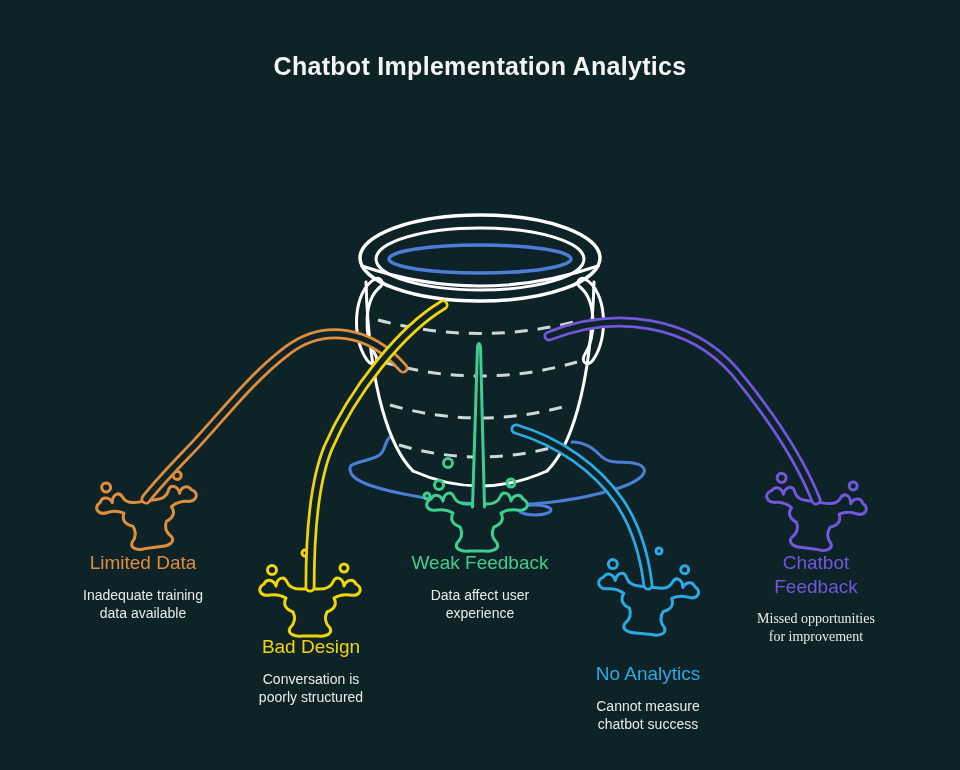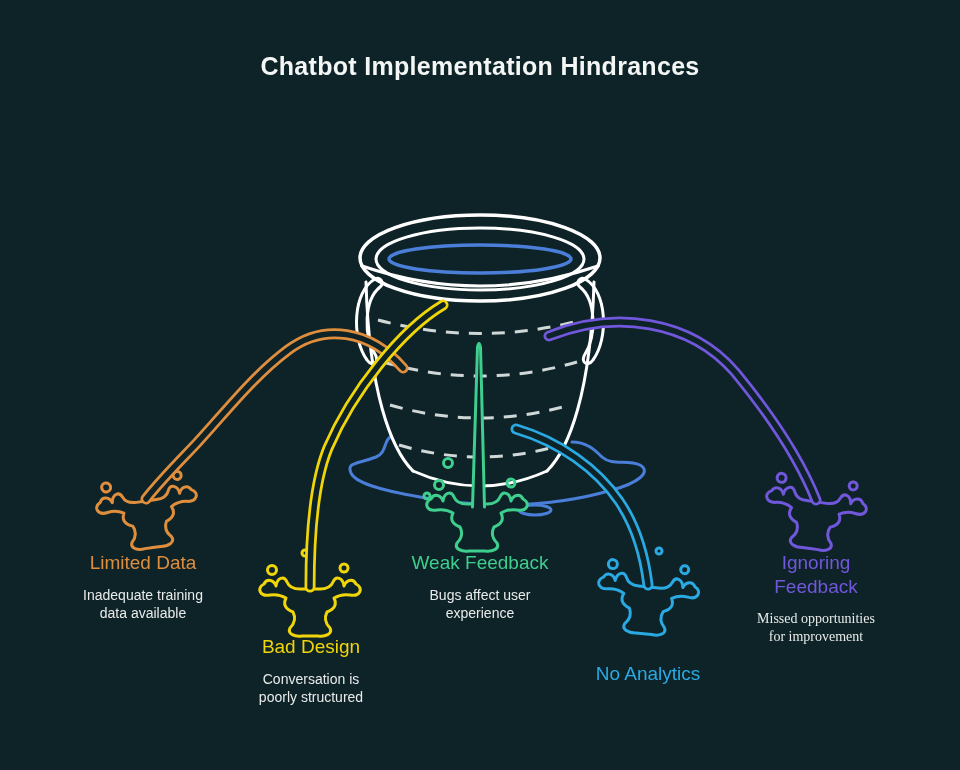--- a/index.html
+++ b/index.html
@@ -62,21 +62,21 @@
   .h-no-analytics .h-desc{width:118px;}
   .h-ignoring-feedback{left:816px;top:551px;}
   .h-ignoring-feedback .h-title{color:var(--color-ignoring-feedback,#7157DB);width:110px;}
   .h-ignoring-feedback .h-desc{width:128px;font-family:Liberation Serif, serif;}
 </style>
 </head>
 <body>
 
 <div class="canvas">
 
-  <div class="page-title">Chatbot Implementation Hindrances</div>
+  <div class="page-title">Chatbot Implementation Analytics</div>
 
   <svg class="scene" width="960" height="770" viewBox="0 0 960 770">
     <defs>
       <path id="arc-limited" d="M 403,368 C 370,330 324,323 288,350 C 252,377 224,414 196,444 C 178,463 160,481 146,499"></path>
       <path id="arc-bad" d="M 443,305 C 401,330 352,392 328,448 C 317,475 310,515 310,587"></path>
       <path id="arc-analytics" d="M 516,429 C 560,442 597,469 619,501 C 634,523 644,552 648,585"></path>
       <path id="arc-feedback" d="M 549,336 C 615,310 690,320 735,372 C 768,412 798,455 816,500"></path>
       <g id="splash">
         <path class="splash-outline" d="M -46,-2 C -54,2 -50,11 -40,9 C -34,8 -29,9 -24,12 C -27,18 -25,23 -17,26 C -14,32 -16,38 -20,42 C -23,48 -15,51 -8,50 C -3,50 3,50 8,50 C 15,51 23,48 20,42 C 16,38 14,32 17,26 C 25,23 27,18 24,12 C 29,9 34,8 40,9 C 50,11 54,2 46,-2 C 43,-8 36,-6 34,0 C 33,-8 26,-11 23,-4 C 21,1 16,3 10,3 C 4,3 -4,3 -10,3 C -16,3 -21,1 -23,-4 C -26,-11 -33,-8 -34,0 C -36,-6 -43,-8 -46,-2 Z"></path>
         <circle class="splash-droplet" cx="-38" cy="-16" r="4.5"></circle>
@@ -162,25 +162,26 @@
     <div class="h-desc">Conversation is poorly structured</div>
   </div>
 
   <div class="h-block h-limited-data">
     <span class="h-title">Limited Data</span>
     <div class="h-desc">Inadequate training data available</div>
   </div>
 
   <div class="h-block h-weak-testing">
     <span class="h-title">Weak Feedback</span>
-    <div class="h-desc">Bugs affect user experience</div>
+    <div class="h-desc">Data affect user experience</div>
   </div>
 
   <div class="h-block h-no-analytics">
     <span class="h-title">No Analytics</span>
+    <div class="h-desc">Cannot measure chatbot success</div>
   </div>
 
   <div class="h-block h-ignoring-feedback">
-    <span class="h-title">Ignoring Feedback</span>
+    <span class="h-title">Chatbot Feedback</span>
     <div class="h-desc">Missed opportunities for improvement</div>
   </div>
 
 </div>
 
 </body></html>

